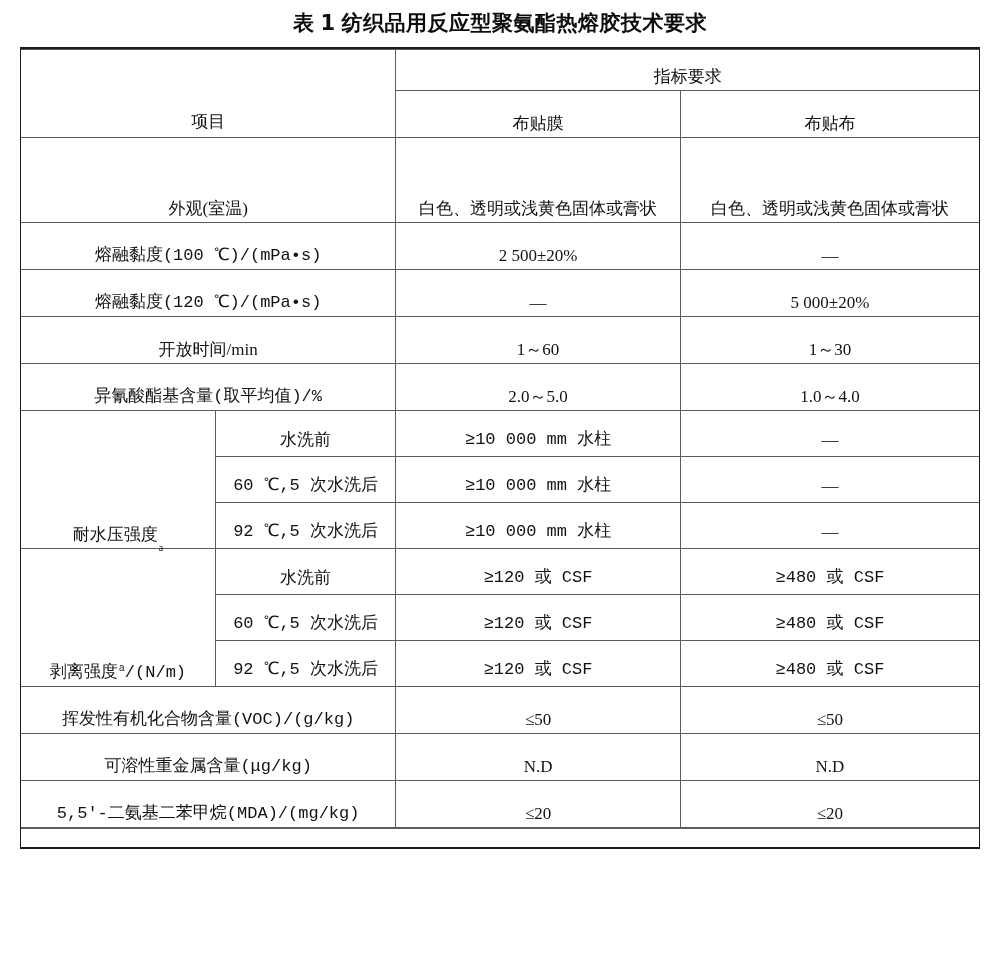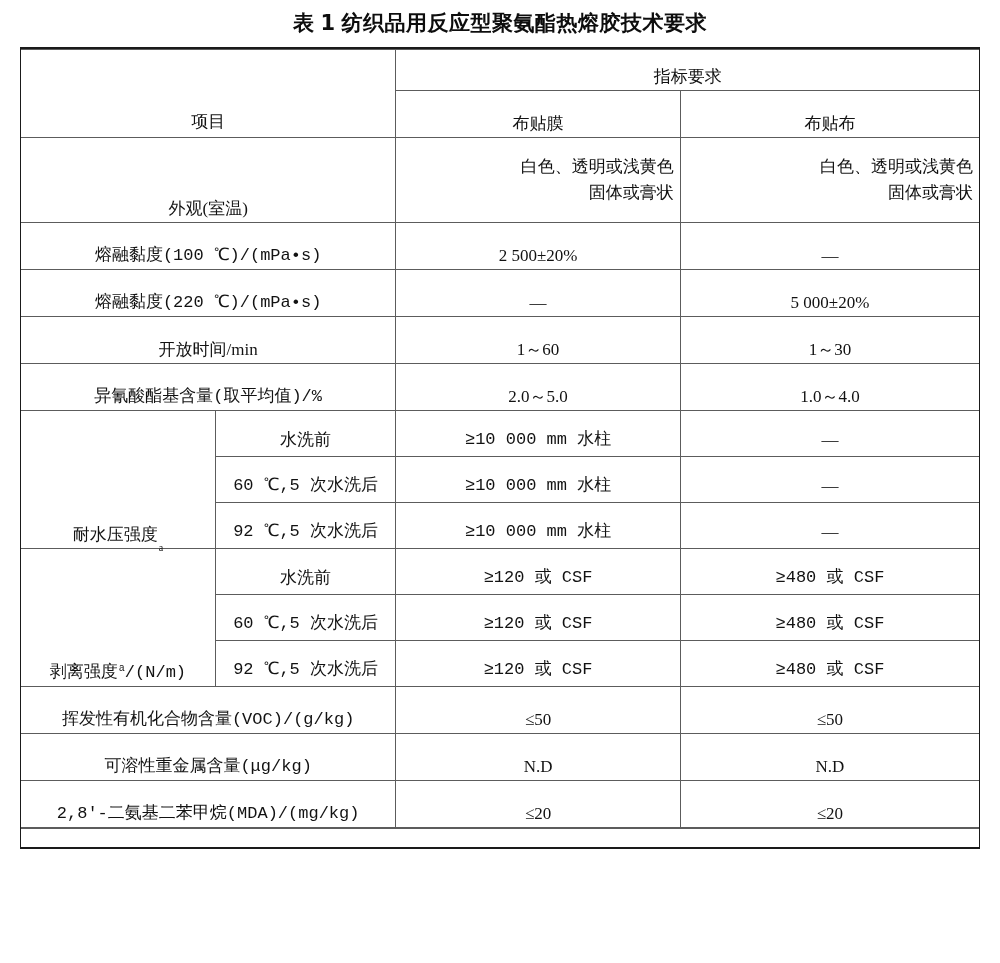--- a/index.html
+++ b/index.html
@@ -84,21 +84,21 @@
     box-sizing: border-box;
     padding: 0 6px;
     text-align: center;
   }
   .h-item   { height: 82px; }
   .h-sub    { height: 40px; }
   .h-appear { height: 84px; }
   .h-std    { height: 46px; }
   .h-sm     { height: 39px; }
 
-  .two-line { flex-direction: column; line-height: 1.55; }
+  .two-line { flex-direction: row; line-height: 1.55; }
 
   sup.fn {
     font-size: 10px;
     vertical-align: super;
     line-height: 0;
     padding-left: 1px;
   }
 
   .nowrap { white-space: nowrap; font-family: Liberation Mono, monospace; }
 
@@ -194,21 +194,21 @@
           <td>
             <div class="cell h-std">
                 <span>—</span>
               </div>
           </td>
         </tr>
 
         <tr>
           <td colspan="2">
             <div class="cell h-std">
-                <span class="nowrap">熔融黏度(220 ℃)/(mPa•s)</span>
+                <span class="nowrap">熔融黏度(120 ℃)/(mPa•s)</span>
               </div>
           </td>
           <td>
             <div class="cell h-std">
                 <span>—</span>
               </div>
           </td>
           <td>
             <div class="cell h-std">
                 <span>5 000±20%</span>
@@ -399,21 +399,21 @@
           <td>
             <div class="cell h-std">
                 <span>N.D</span>
               </div>
           </td>
         </tr>
 
         <tr>
           <td colspan="2">
             <div class="cell h-std">
-                <span class="nowrap">2,8'-二氨基二苯甲烷(MDA)/(mg/kg)</span>
+                <span class="nowrap">5,5'-二氨基二苯甲烷(MDA)/(mg/kg)</span>
               </div>
           </td>
           <td>
             <div class="cell h-std">
                 <span>≤20</span>
               </div>
           </td>
           <td>
             <div class="cell h-std">
                 <span>≤20</span>

